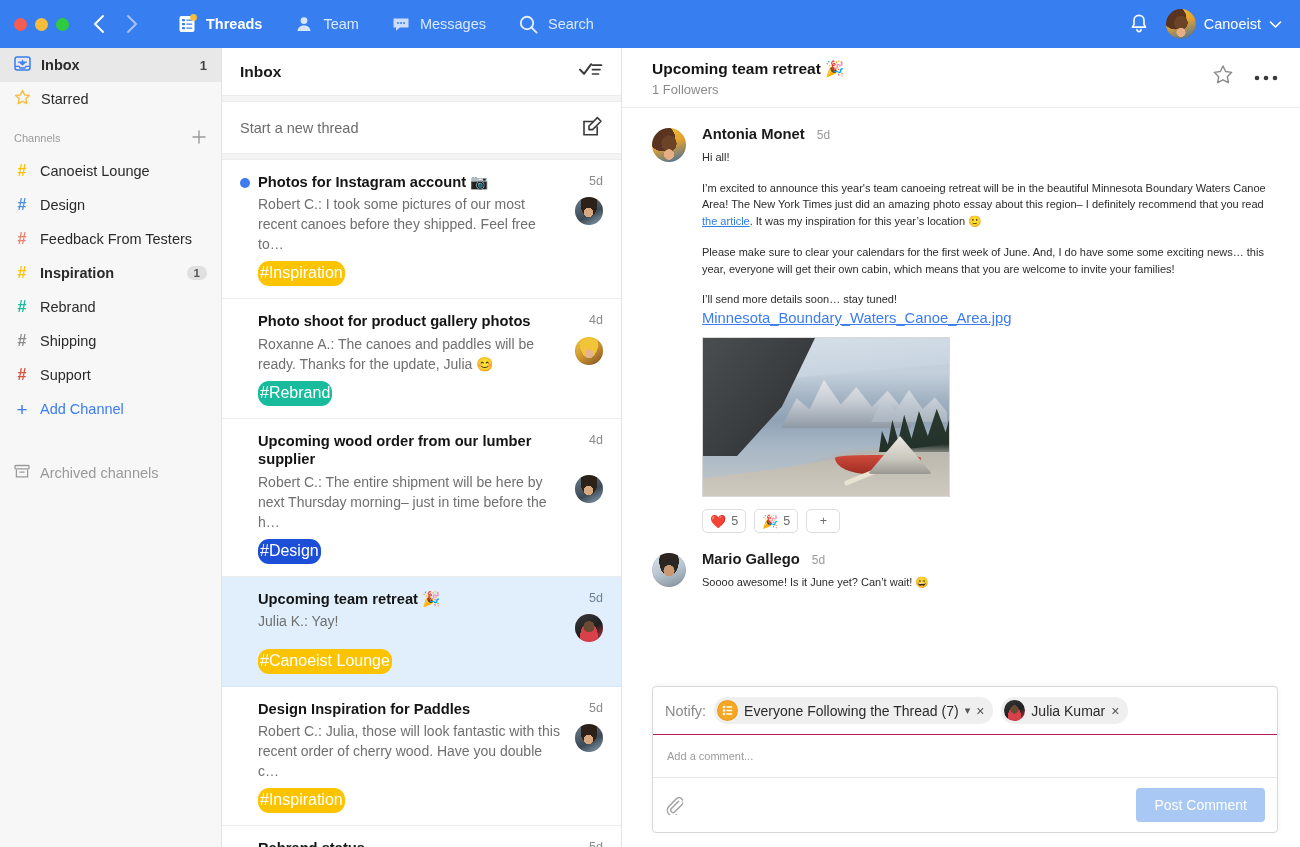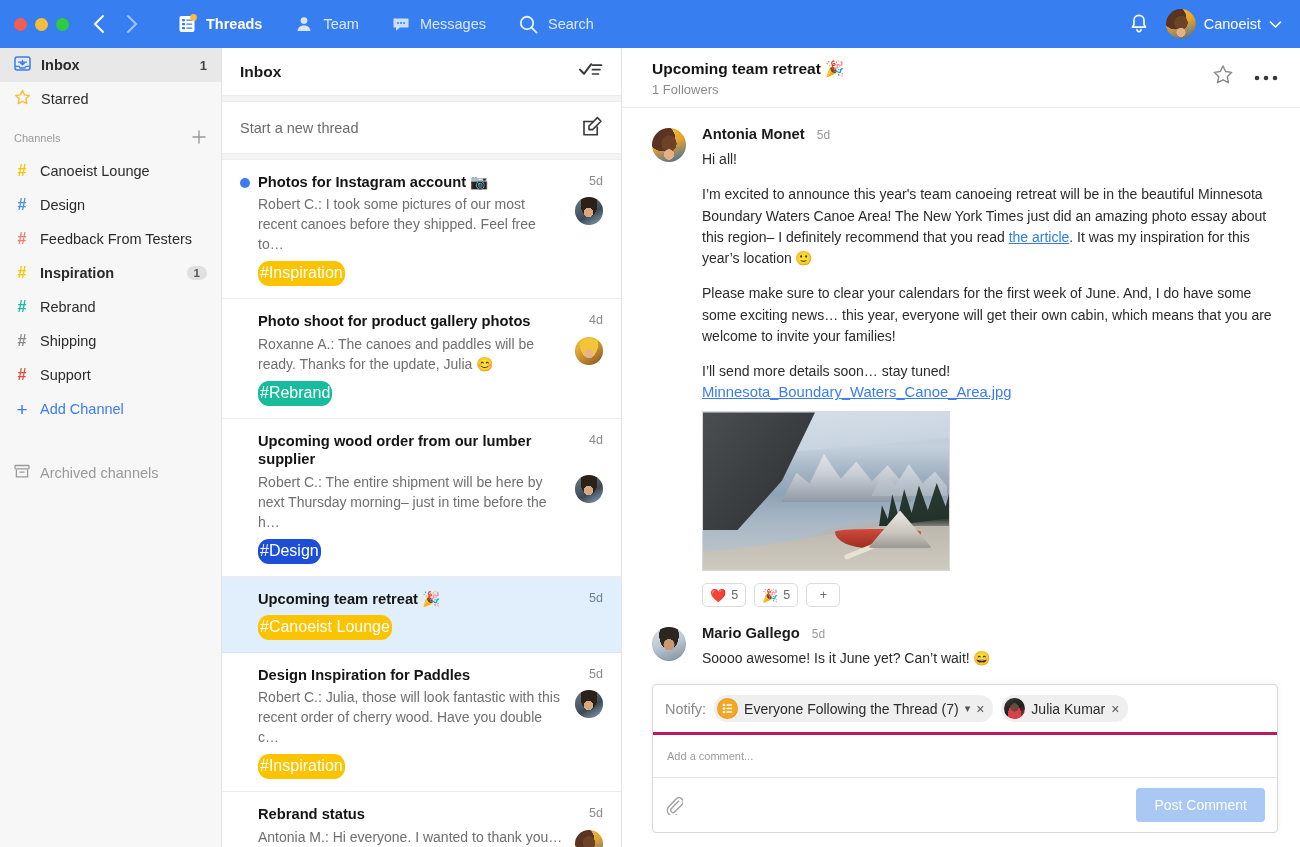--- a/index.html
+++ b/index.html
@@ -159,21 +159,21 @@
   .mh-title { font-size: 15.5px; font-weight: 700; color:#141414; }
   .mh-sub { font-size: 13px; color:#8b8b8b; margin-top: 4px; }
   .mh-actions { display:flex; align-items:center; gap: 20px; padding-top: 4px; }
 
   .msgscroll { flex:1 1 auto; overflow: hidden; padding: 0 22px 0 30px; min-height:0; }
   .msg { display:flex; gap: 16px; padding-top: 18px; }
   .msg .mav { width: 34px; height: 34px; flex:none; margin-top: 2px; }
   .mbody { flex:1 1 auto; min-width:0; }
   .mname { font-size: 14.8px; font-weight: 700; color:#1a1a1a; display:flex; align-items:baseline; gap: 12px;}
   .mtime { font-size: 12px; color:#9a9a9a; font-weight:400; }
-  .mtext { font-size: 14px; color:#2b2b2b; line-height: 1.52; margin-top: 7px; }
+  .mtext { font-size: 11px; color:#2b2b2b; line-height: 1.52; margin-top: 7px; }
   .mtext p { margin-bottom: 14px; }
   .mtext p:last-child { margin-bottom: 0; }
   .mlink { color:#2f7fe0; text-decoration: underline; }
   .filelink { color:#3b7cf0; font-size: 14.8px; display:block; margin-top: 2px; }
   .photo {
     width: 248px; height: 160px; margin-top: 11px; border: 1px solid #d8d8d8;
     background:
       radial-gradient(ellipse 120px 36px at 78% 86%, #cfc8bd 0%, #b7b0a5 55%, transparent 80%),
       linear-gradient(175deg, #d8e1ea 0%, #c8d4e0 26%, transparent 27%),
       linear-gradient(to bottom, #b9c6d4 0%, #c5d0dc 22%, #9fb0c0 40%, #8fa3b6 52%, #a9b8c6 70%, #c3c8c9 100%);
@@ -226,21 +226,21 @@
     gap: 5px; padding: 0 7px; font-size: 12.5px; color:#6b6b6b;
   }
   .rbtn .remoji { font-size: 13px; line-height: 1; }
 
   
   .composer {
     flex:none; margin: 0 22px 14px 30px;
     border: 1px solid #d9d9d9; border-radius: 4px; background:#fff;
     box-shadow: 0 -1px 6px rgba(0,0,0,.05);
   }
-  .notify-row { display:flex; align-items:center; gap: 8px; padding: 10px 12px; border-bottom: 3px solid #be185d; flex-wrap: wrap;}
+  .notify-row { display:flex; align-items:center; gap: 8px; padding: 10px 12px; border-bottom: 1px solid #be185d; flex-wrap: wrap;}
   .notify-label { font-size: 14.5px; color:#8a8a8a; }
   .chip {
     display:flex; align-items:center; gap: 6px; background:#efefef;
     border-radius: 13px; padding: 3px 9px 3px 3px; font-size: 14px; color:#2b2b2b;
   }
   .chip .cav { width: 21px; height: 21px; }
   .chip .cx { color:#555; font-size: 14px; cursor:pointer; line-height:1; }
   .chip .cdown { color:#555; font-size: 11px; line-height:1; }
   .comment-input {
     padding: 15px 14px; font-size: 11px; color:#9b9b9b; border-bottom: 1px solid #e6e6e6;
@@ -471,20 +471,23 @@
               <span class="ttitle">Upcoming wood order from our lumber supplier</span>
               <span class="tage">4d</span>
             </div><div class="trow2">
               <div class="tprev">Robert C.: The entire shipment will be here by next Thursday morning– just in time before the h…</div>
               <span class="avatar tavatar av-robert"></span>
             </div><div class="tagpill tag-blue">#Design</div></div>
           <div class="titem selected"><div class="trow1">
               <span class="bluedot hidden"></span>
               <span class="ttitle">Upcoming team retreat 🎉</span>
               <span class="tage">5d</span>
+            </div><div class="trow2">
+              <div class="tprev">Julia K.: Yay!</div>
+              <span class="avatar tavatar av-julia"></span>
             </div><div class="tagpill tag-yellow">#Canoeist Lounge</div></div>
           <div class="titem"><div class="trow1">
               <span class="bluedot hidden"></span>
               <span class="ttitle">Design Inspiration for Paddles</span>
               <span class="tage">5d</span>
             </div><div class="trow2">
               <div class="tprev">Robert C.: Julia, those will look fantastic with this recent order of cherry wood.  Have you double c…</div>
               <span class="avatar tavatar av-robert"></span>
             </div><div class="tagpill tag-yellow">#Inspiration</div></div>
           <div class="titem">

